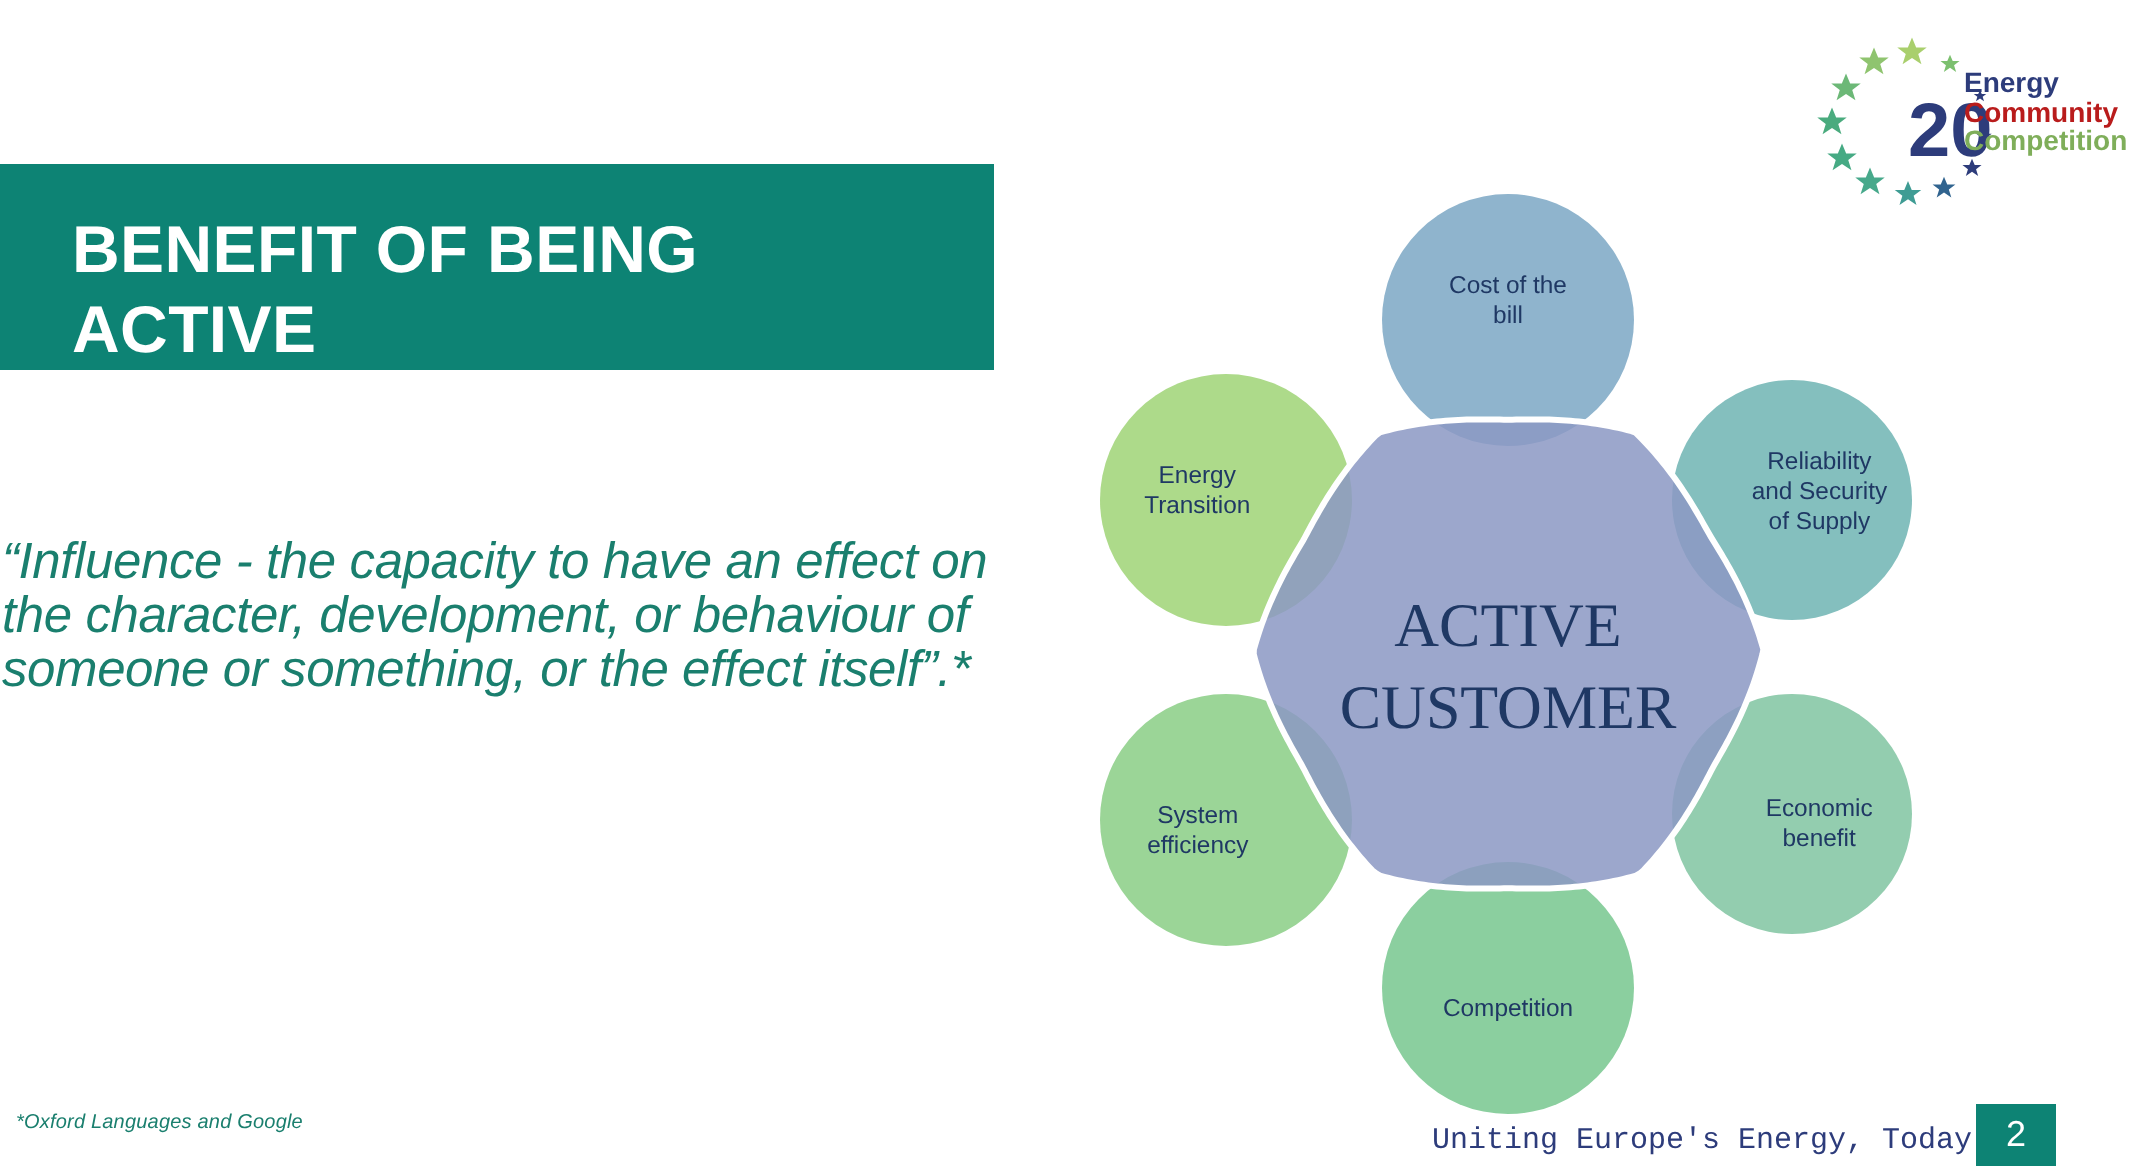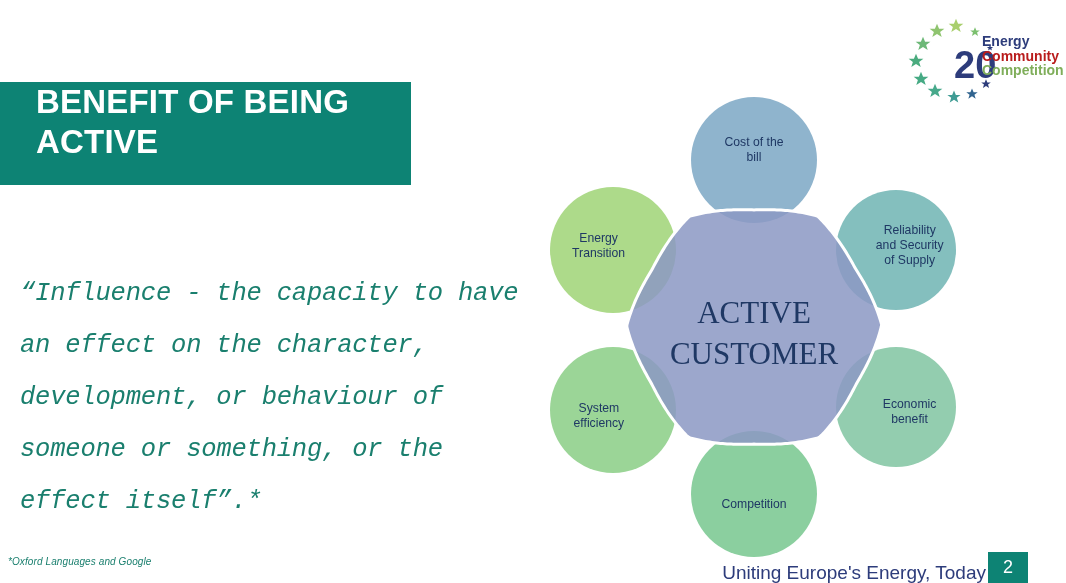--- a/index.html
+++ b/index.html
@@ -14,50 +14,50 @@
     overflow: hidden;
     font-family: "Liberation Sans", sans-serif;
     background: #ffffff;
   }
 
   
   .title-banner {
     position: absolute;
     left: 0;
     top: 82px;
-    width: 411px;
+    width: 497px;
     height: 103px;
     background: #0d8374;
     box-sizing: border-box;
     display: flex;
-    align-items: flex-start;
+    align-items: flex-end;
   }
   .title-text {
     color: #ffffff;
     font-family: "Liberation Sans", sans-serif;
     font-weight: bold;
     font-size: 33px;
     line-height: 40px;
     letter-spacing: 0.2px;
     padding-left: 36px;
     padding-right: 12px;
     white-space: pre-line;
   }
 
   
   .quote {
     position: absolute;
-    left: 20px;
+    left: 1px;
     top: 268px;
     width: 500px;
     color: #1a7f6e;
-    font-family: Liberation Mono, monospace;
+    font-family: Liberation Sans, sans-serif;
     font-style: italic;
     font-size: 25.5px;
-    line-height: 52px;
+    line-height: 27px;
     letter-spacing: -0.2px;
   }
 
   
   .footnote {
     position: absolute;
     left: 8px;
     top: 556px;
     color: #1a7f6e;
     font-family: "Liberation Sans", sans-serif;
@@ -65,22 +65,22 @@
     font-size: 10px;
     letter-spacing: 0.1px;
   }
 
   
   .footer-tagline {
     position: absolute;
     right: 80px;
     top: 562px;
     color: #2d3c7b;
-    font-family: Liberation Sans, sans-serif;
-    font-size: 19px;
+    font-family: Liberation Mono, monospace;
+    font-size: 15px;
     white-space: nowrap;
   }
   .page-num-box {
     position: absolute;
     left: 988px;
     top: 552px;
     width: 40px;
     height: 31px;
     background: #0d8374;
     color: #ffffff;

